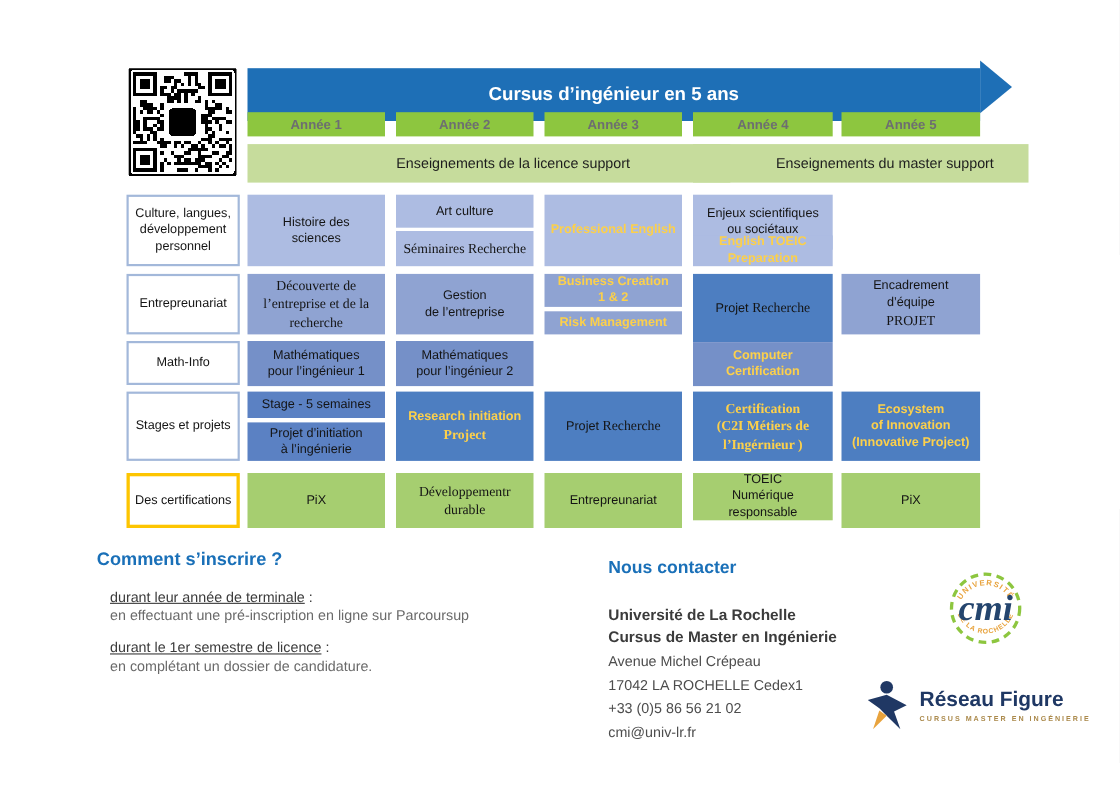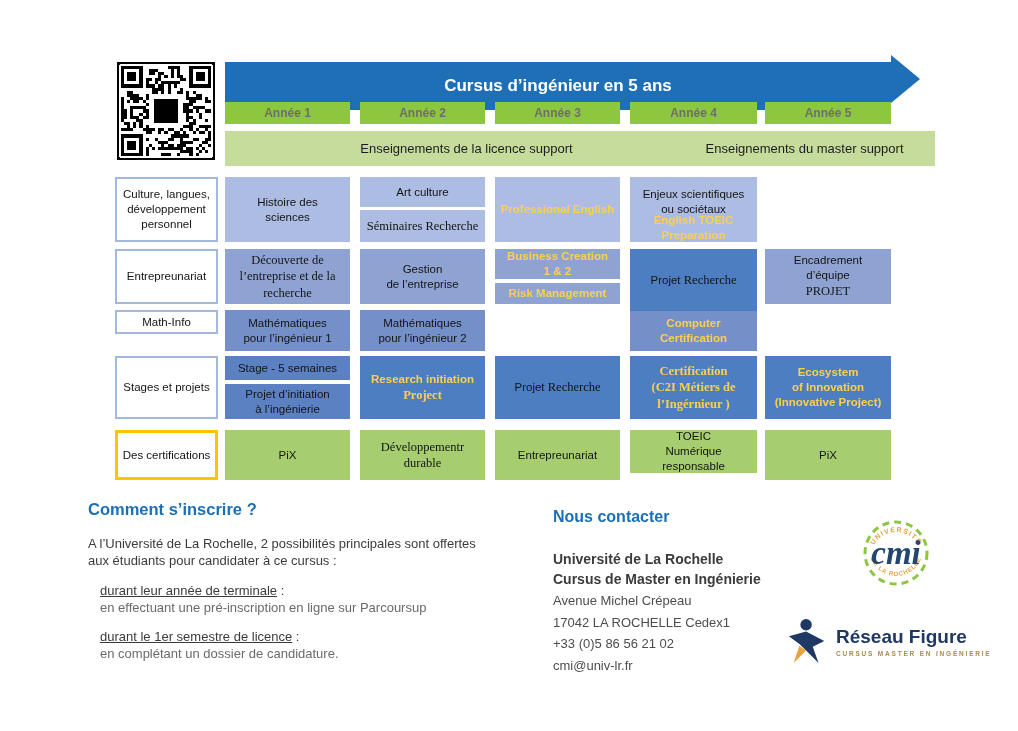--- a/index.html
+++ b/index.html
@@ -97,21 +97,21 @@
   <div class="yearhdr c4">Année 4</div>
   <div class="yearhdr c5">Année 5</div>
 
   <div class="support" style="left:225px;width:395px;">Enseignements de la licence support</div>
   <div class="support" style="left:630px;width:261px;">Enseignements du master support</div>
 
   <div class="rowlabel" style="top:177px;height:65px;">Culture, langues,
 développement
 personnel</div>
   <div class="rowlabel" style="top:249px;height:55px;">Entrepreunariat</div>
-  <div class="rowlabel" style="top:310px;height:24px;text-align:center;">Math-Info</div>
+  <div class="rowlabel" style="top:310px;height:40px;text-align:center;">Math-Info</div>
   <div class="rowlabel" style="top:356px;height:63px;">Stages et projets</div>
   <div class="rowlabel gold-border" style="top:430px;height:50px;">Des certifications</div>
 
   <div class="cell c1 bg-r1" style="top:177px;height:65px;">Histoire des
 sciences</div>
   <div class="cell c2 bg-r1" style="top:177px;height:30px;">Art culture</div>
   <div class="cell c2 bg-r1 serif" style="top:210px;height:32px;">Séminaires Recherche</div>
   <div class="cell c3 bg-r1 yellow" style="top:177px;height:65px;">Professional English</div>
   <div class="cell c4 bg-r1" style="top:177px;height:50px;">Enjeux scientifiques
 ou sociétaux</div>
@@ -163,22 +163,20 @@
   <div class="cell c2 green-cell serif" style="top:430px;height:50px;">Développementr
 durable</div>
   <div class="cell c3 green-cell" style="top:430px;height:50px;">Entrepreunariat</div>
   <div class="cell c4 green-cell" style="top:430px;height:43px;">TOEIC
 Numérique
 responsable</div>
   <div class="cell c5 green-cell" style="top:430px;height:50px;">PiX</div>
 
   <div class="enroll">
     <h2>Comment s’inscrire ?</h2>
-    <p class="intro">A l’Université de La Rochelle, 2 possibilités principales sont offertes
-aux étudiants pour candidater à ce cursus :</p>
     <div class="option">
       <div class="opt-title"><span class="u">durant leur année de terminale</span><span> :</span></div>
       <div class="opt-detail">en effectuant une pré-inscription en ligne sur Parcoursup</div>
     </div>
     <div class="option">
       <div class="opt-title"><span class="u">durant le 1er semestre de licence</span><span> :</span></div>
       <div class="opt-detail">en complétant un dossier de candidature.</div>
     </div>
   </div>
 

